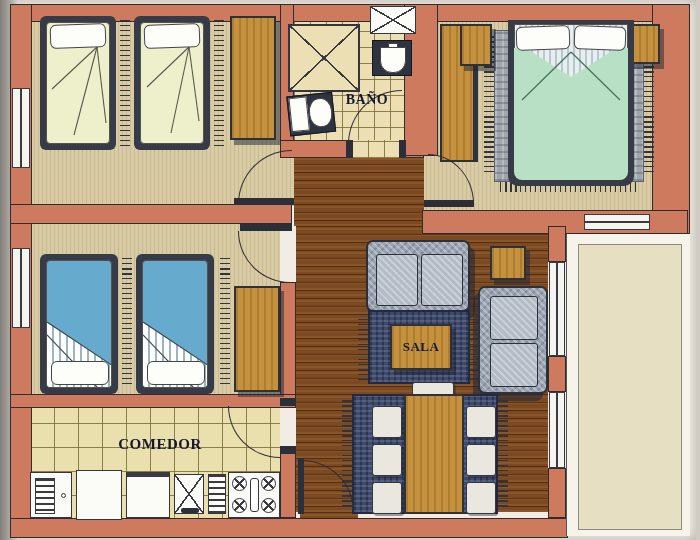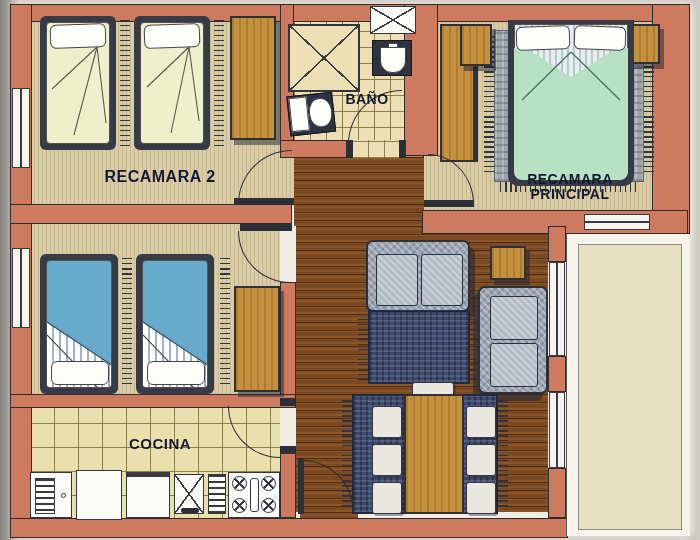--- a/index.html
+++ b/index.html
@@ -36,21 +36,21 @@
   .chair{background:#e9e7de;border:1.5px solid #33363e;border-radius:3px;box-shadow:2px 2px 0 rgba(30,36,52,.4);}
   .appliance{background:#fbfbf7;border:1.6px solid #33363e;}
   .x-box{background-image:linear-gradient(to top right,rgba(0,0,0,0) calc(50% - .8px),#3a3a40 calc(50% - .8px) calc(50% + .8px),rgba(0,0,0,0) calc(50% + .8px)),linear-gradient(to bottom right,rgba(0,0,0,0) calc(50% - .8px),#3a3a40 calc(50% - .8px) calc(50% + .8px),rgba(0,0,0,0) calc(50% + .8px));}
   .vent{background-image:repeating-linear-gradient(180deg,#3a3a40 0 2px,rgba(0,0,0,0) 2px 6px);}
   .burner{border:1.6px solid #33363e;border-radius:50%;background-color:#fff;}
   .arc{background:rgba(0,0,0,0);}
   .arc-tl{border-top:1.6px solid #2f2f35;border-left:1.6px solid #2f2f35;border-top-left-radius:100% 100%;}
   .arc-bl{border-bottom:1.6px solid #2f2f35;border-left:1.6px solid #2f2f35;border-bottom-left-radius:100% 100%;}
   .arc-tr{border-top:1.6px solid #2f2f35;border-right:1.6px solid #2f2f35;border-top-right-radius:100% 100%;}
   .jamb{background:#2c2f38;}
-  .label{color:#141831;font-weight:700;text-align:center;letter-spacing:.5px;line-height:1.1;}
+  .label{color:#141831;font-weight:700;text-align:center;letter-spacing:.5px;line-height:1.1;font-family:Liberation Serif, serif;}
   svg{position:absolute;left:0;top:0;}
 </style>
 </head>
 <body>
 
 <div id="plan">
   <div class="abs sheet" style="left:6px;top:0px;width:690px;height:540px;"></div>
   <div class="abs photo-edge" style="left:0px;top:0px;width:18px;height:540px;"></div>
 
   <div class="abs floor-carpet" style="left:30px;top:22px;width:250px;height:184px;"></div>
@@ -112,21 +112,20 @@
             <line x1="48" y1="24" x2="58" y2="98"></line>
           </g>
         </svg>
     </div>
     <div class="abs pillow" style="left:10px;top:8px;width:56px;height:24px;"></div>
   </div>
   <div class="abs fringe-v" style="left:214px;top:20px;width:10px;height:126px;"></div>
   <div class="abs woodgrain shadowed" style="left:230px;top:16px;width:46px;height:124px;"></div>
   <div class="abs jamb" style="left:234px;top:198px;width:60px;height:7px;"></div>
   <div class="abs arc arc-tl" style="left:238px;top:150px;width:54px;height:54px;"></div>
-  <div class="abs label" style="left:60px;top:168px;width:200px;height:20px;font-size:16px;">RECAMARA 2</div>
 
   <div class="abs bed-frame" style="left:40px;top:254px;width:78px;height:140px;">
     <div class="abs mattress" style="left:6px;top:6px;width:66px;height:128px;background:var(--sheet3);overflow:hidden;">
       <div class="abs" style="left:0;top:0;width:66px;height:128px;background:repeating-linear-gradient(90deg,#ffffff 0 5px,#9db6bd 5px 7px);clip-path:polygon(0 48%,100% 82%,100% 100%,0 100%);"></div>
       <svg width="66" height="128" viewBox="0 0 66 128">
           <g stroke="#3e4a52" stroke-width="1.1" fill="none">
             <line x1="0" y1="61" x2="66" y2="105"></line>
             <line x1="0" y1="74" x2="52" y2="128"></line>
           </g>
         </svg>
@@ -182,51 +181,50 @@
         <g stroke="#46705a" stroke-width="1.2" fill="none">
           <line x1="63" y1="32" x2="14" y2="80"></line>
           <line x1="63" y1="32" x2="112" y2="80"></line>
         </g>
       </svg>
     <div class="abs pillow" style="left:8px;top:6px;width:54px;height:24px;"></div>
     <div class="abs pillow" style="left:66px;top:6px;width:52px;height:24px;transform:rotate(2deg);"></div>
   </div>
   <div class="abs jamb" style="left:424px;top:200px;width:50px;height:7px;"></div>
   <div class="abs arc arc-tr" style="left:428px;top:154px;width:46px;height:50px;"></div>
-  <div class="abs label" style="left:472px;top:172px;width:196px;height:36px;font-size:14px;">
-    <div>RECAMARA</div>
-    <div>PRINCIPAL</div>
-  </div>
 
   <div class="abs sofa" style="left:366px;top:240px;width:104px;height:72px;box-shadow:5px 7px 0 rgba(30,36,52,.55);">
     <div class="abs cushion" style="left:8px;top:12px;width:42px;height:52px;"></div>
     <div class="abs cushion" style="left:53px;top:12px;width:42px;height:52px;"></div>
   </div>
   <div class="abs woodgrain shadowed" style="left:490px;top:246px;width:36px;height:34px;"></div>
   <div class="abs sofa" style="left:478px;top:286px;width:70px;height:108px;box-shadow:-5px 7px 0 rgba(30,36,52,.55);">
     <div class="abs cushion" style="left:10px;top:8px;width:48px;height:44px;"></div>
     <div class="abs cushion" style="left:10px;top:55px;width:48px;height:44px;"></div>
   </div>
   <div class="abs fringe-v" style="left:358px;top:314px;width:10px;height:66px;"></div>
   <div class="abs rug-navy" style="left:368px;top:310px;width:102px;height:74px;"></div>
   <div class="abs fringe-v" style="left:470px;top:314px;width:10px;height:66px;"></div>
+  <div class="abs woodgrain shadowed label" style="left:390px;top:324px;width:62px;height:46px;display:flex;align-items:center;justify-content:center;">
+    <span style="font-size:13px;">SALA</span>
+  </div>
 
   <div class="abs fringe-v" style="left:342px;top:400px;width:10px;height:110px;"></div>
   <div class="abs rug-navy" style="left:352px;top:394px;width:146px;height:120px;"></div>
   <div class="abs fringe-v" style="left:498px;top:400px;width:10px;height:110px;"></div>
   <div class="abs chair" style="left:412px;top:382px;width:42px;height:18px;"></div>
   <div class="abs chair" style="left:372px;top:406px;width:30px;height:32px;"></div>
   <div class="abs chair" style="left:372px;top:444px;width:30px;height:32px;"></div>
   <div class="abs chair" style="left:372px;top:482px;width:30px;height:32px;"></div>
   <div class="abs chair" style="left:466px;top:406px;width:30px;height:32px;"></div>
   <div class="abs chair" style="left:466px;top:444px;width:30px;height:32px;"></div>
   <div class="abs chair" style="left:466px;top:482px;width:30px;height:32px;"></div>
   <div class="abs woodgrain" style="left:404px;top:394px;width:60px;height:120px;"></div>
 
-  <div class="abs label" style="left:60px;top:436px;width:200px;height:20px;font-size:15px;">COCINA</div>
+  <div class="abs label" style="left:60px;top:436px;width:200px;height:20px;font-size:15px;">COMEDOR</div>
   <div class="abs appliance" style="left:30px;top:472px;width:42px;height:46px;">
     <div class="abs vent" style="left:4px;top:5px;width:20px;height:36px;border:1px solid #3a3a40;"></div>
     <div class="abs" style="left:30px;top:20px;width:5px;height:5px;border:1px solid #3a3a40;border-radius:50%;"></div>
   </div>
   <div class="abs appliance" style="left:76px;top:470px;width:46px;height:50px;"></div>
   <div class="abs appliance" style="left:126px;top:472px;width:44px;height:46px;border-top:5px solid #3a3a40;"></div>
   <div class="abs appliance x-box" style="left:174px;top:474px;width:30px;height:40px;">
     <div class="abs jamb" style="left:6px;top:33px;width:18px;height:5px;border-radius:2px;"></div>
   </div>
   <div class="abs appliance vent" style="left:208px;top:474px;width:18px;height:40px;"></div>

